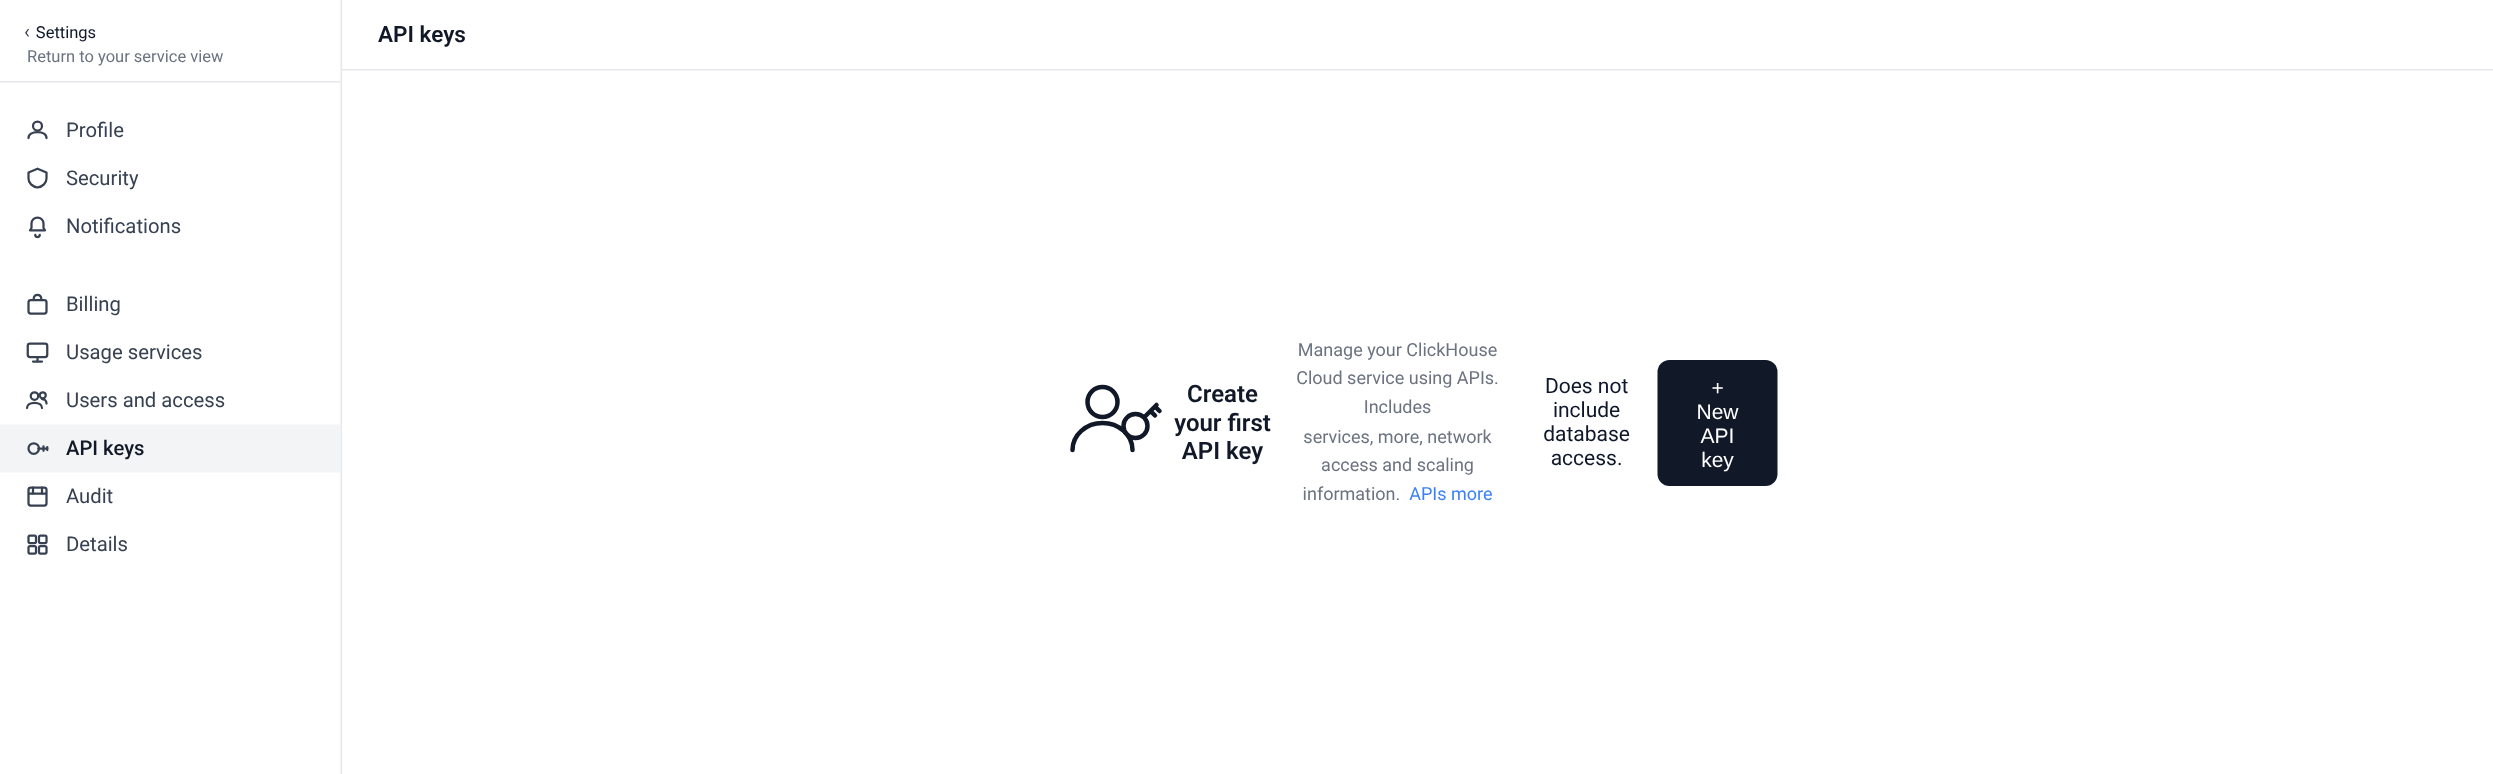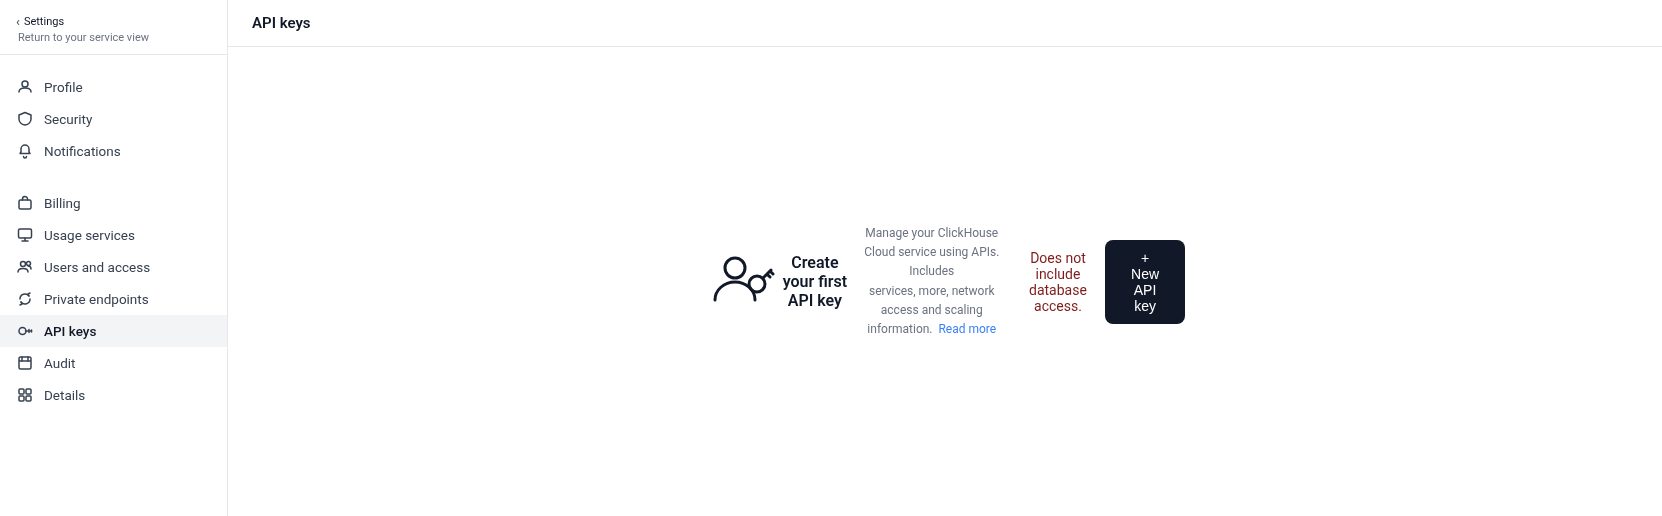--- a/index.html
+++ b/index.html
@@ -152,21 +152,21 @@
       line-height: 1.6;
     }
 
     .empty-description a {
       color: #3b82f6;
       text-decoration: none;
     }
 
     .empty-note {
       font-size: 14px;
-      color: #7f1d1d;
+      color: #0f172a;
     }
 
     .new-api-key-btn {
       display: flex;
       align-items: center;
       gap: 6px;
       background: #111827;
       color: #fff;
       border: none;
       border-radius: 8px;
@@ -248,29 +248,20 @@
         <svg width="16" height="16" viewBox="0 0 16 16" fill="none" xmlns="http://www.w3.org/2000/svg">
           <circle cx="6" cy="5" r="2.5" stroke="#374151" stroke-width="1.5"></circle>
           <path d="M1 13c0-2 2-3.5 5-3.5s5 1.5 5 3.5" stroke="#374151" stroke-width="1.5" stroke-linecap="round"></path>
           <path d="M11 7c1.5 0 3 1 3 3" stroke="#374151" stroke-width="1.5" stroke-linecap="round"></path>
           <circle cx="11.5" cy="4.5" r="2" stroke="#374151" stroke-width="1.5"></circle>
         </svg>
       </span>
       <span>Users and access</span>
     </div>
 
-    <div class="sidebar-item">
-      <span class="sidebar-item-icon">
-        <svg width="16" height="16" viewBox="0 0 16 16" fill="none" xmlns="http://www.w3.org/2000/svg">
-          <path d="M3 8a5 5 0 019-3M13 8a5 5 0 01-9 3" stroke="#374151" stroke-width="1.5" stroke-linecap="round"></path>
-          <path d="M12 5l-1-2 2-1M4 11l1 2-2 1" stroke="#374151" stroke-width="1.5" stroke-linecap="round" stroke-linejoin="round"></path>
-        </svg>
-      </span>
-      <span>Private endpoints</span>
-    </div>
 
     <div class="sidebar-item active">
       <span class="sidebar-item-icon">
         <svg width="16" height="16" viewBox="0 0 16 16" fill="none" xmlns="http://www.w3.org/2000/svg">
           <circle cx="5.5" cy="8" r="3.5" stroke="#374151" stroke-width="1.5"></circle>
           <path d="M8.5 8h6M12 6.5V9.5" stroke="#374151" stroke-width="1.5" stroke-linecap="round"></path>
           <path d="M14.5 7V9" stroke="#374151" stroke-width="1.5" stroke-linecap="round"></path>
         </svg>
       </span>
       <span>API keys</span>
@@ -319,21 +310,21 @@
           <path d="M58 32l8-8M62 28l3 3M65 25l3 3" stroke="#111827" stroke-width="3" stroke-linecap="round"></path>
         </svg>
       </div>
 
       <div class="empty-title">Create your first API key</div>
 
       <div class="empty-description">
         <span>Manage your ClickHouse Cloud service using APIs. Includes</span>
         <br>
         <span>services, more, network access and scaling information.</span>
-        &nbsp;<a href="#">Read more</a>
+        &nbsp;<a href="#">APIs more</a>
       </div>
 
       <div class="empty-note">Does not include database access.</div>
 
       <button class="new-api-key-btn">+ New API key</button>
     </div>
   </div>
 </main>
 
 </body></html>

